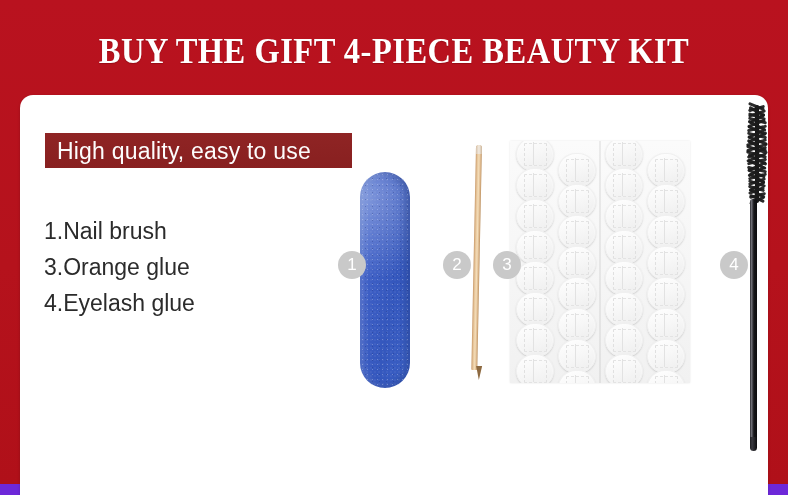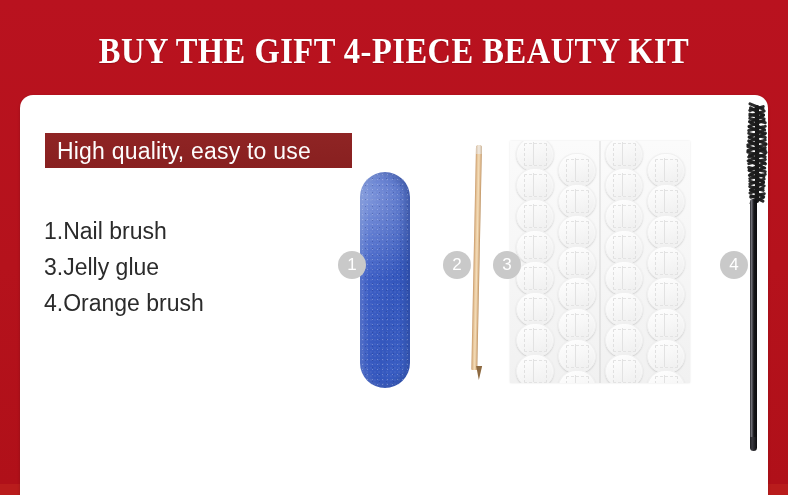--- a/index.html
+++ b/index.html
@@ -5,21 +5,21 @@
   html, body {
     margin: 0;
     padding: 0;
     background: #ffffff;
   }
   #stage {
     position: relative;
     width: 788px;
     height: 495px;
     overflow: hidden;
-    background: #b91c1c;
+    background: #6d28d9;
     font-family: "Liberation Sans", sans-serif;
   }
   .red-bg {
     position: absolute;
     left: 0; top: 0;
     width: 788px;
     height: 484px;
     background: #b5121f;
     background: linear-gradient(180deg, #b9121f 0%, #b5121c 55%, #b01019 100%);
   }
@@ -272,22 +272,22 @@
   <div class="title">BUY THE GIFT 4-PIECE BEAUTY KIT</div>
 
   <div class="card">
 
     <div class="badge-box">
       <span class="badge-text">High quality, easy to use</span>
     </div>
 
     <ul class="feature-list">
       <li><span>1.</span><span>Nail brush</span></li>
-      <li><span>3.</span><span>Jelly glue</span></li>
-      <li><span>4.</span><span>Orange brush</span></li>
+      <li><span>3.</span><span>Orange glue</span></li>
+      <li><span>4.</span><span>Eyelash glue</span></li>
     </ul>
 
     <div class="nail-file">
       <div class="grain"></div>
     </div>
 
     <div class="orange-stick">
       <div class="shaft"></div>
       <div class="tip-top"></div>
       <div class="tip-bottom"></div>

